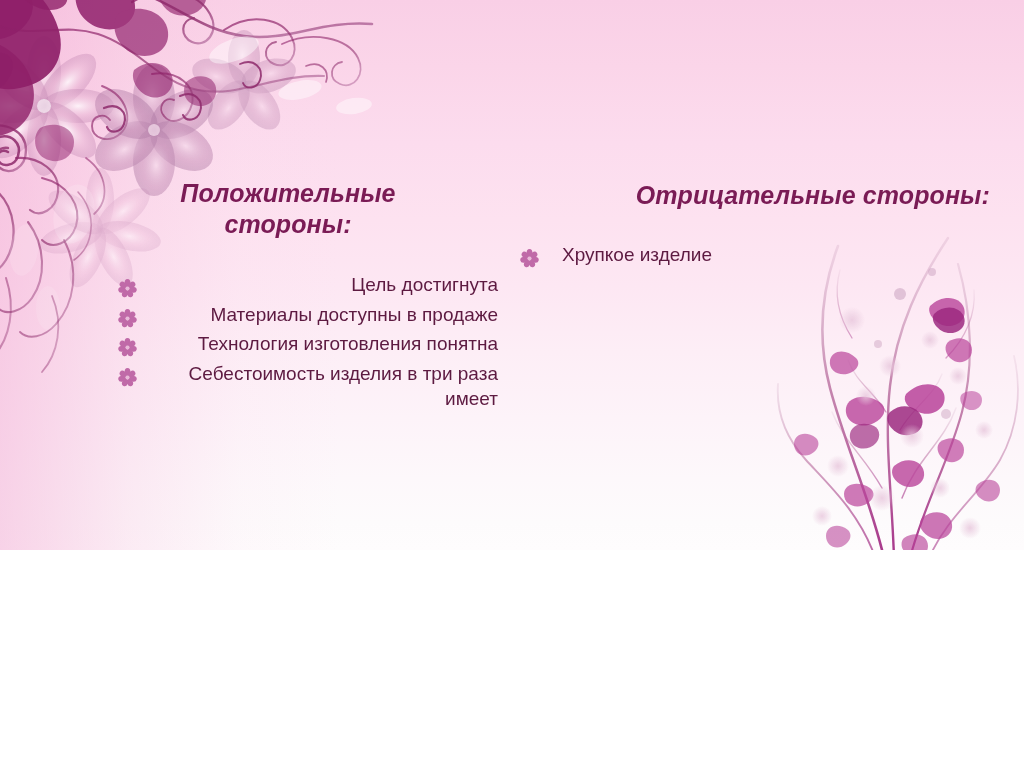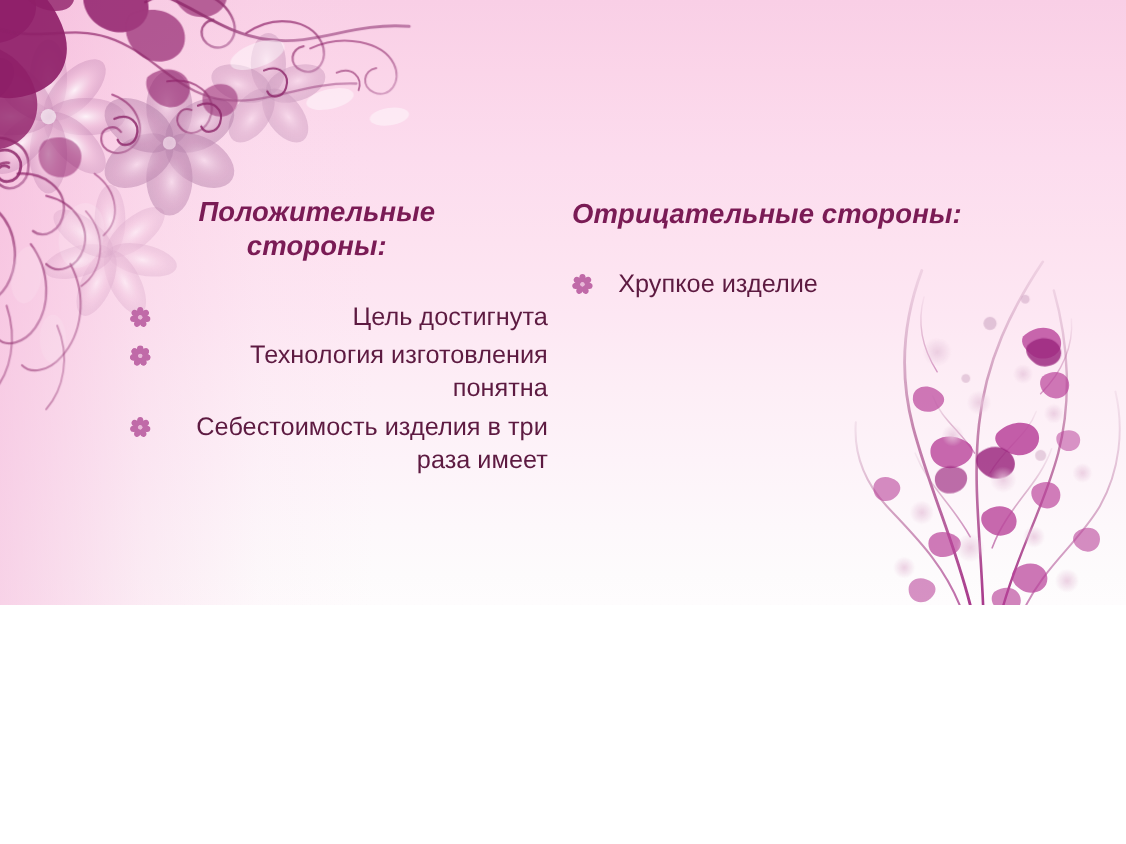--- a/index.html
+++ b/index.html
@@ -77,37 +77,37 @@
     line-height: 1.22;
     letter-spacing: .1px;
     margin: 0;
   }
   #col-positive .col-heading {
     text-align: center;
     padding-top: 178px;
     padding-right: 40px;
   }
   #col-negative .col-heading {
-    text-align: left;
+    text-align: right;
     padding-top: 180px;
   }
 
   ul.bullets {
     list-style: none;
     margin: 0;
     padding: 0;
   }
   #col-positive ul.bullets { margin-top: 34px; text-align: right; }
   #col-negative ul.bullets { margin-top: 32px; }
 
   ul.bullets > li {
     position: relative;
     display: block;
     color: #5d1a41;
-    font-size: 23px;
+    font-size: 19px;
     line-height: 1.30;
     padding-left: 42px;
     margin: 0 0 5px 0;
   }
   .bullet-glyph {
     position: absolute;
     left: 0;
     top: 6px;
     width: 19px;
     height: 19px;
@@ -339,20 +339,21 @@
             <ellipse cx="10" cy="4.2" rx="3.1" ry="4.1"></ellipse>
             <ellipse cx="10" cy="4.2" rx="3.1" ry="4.1" transform="rotate(51.4 10 10)"></ellipse>
             <ellipse cx="10" cy="4.2" rx="3.1" ry="4.1" transform="rotate(102.8 10 10)"></ellipse>
             <ellipse cx="10" cy="4.2" rx="3.1" ry="4.1" transform="rotate(154.2 10 10)"></ellipse>
             <ellipse cx="10" cy="4.2" rx="3.1" ry="4.1" transform="rotate(205.7 10 10)"></ellipse>
             <ellipse cx="10" cy="4.2" rx="3.1" ry="4.1" transform="rotate(257.1 10 10)"></ellipse>
             <ellipse cx="10" cy="4.2" rx="3.1" ry="4.1" transform="rotate(308.5 10 10)"></ellipse>
           </g>
           <circle cx="10" cy="10" r="2.1" fill="#e8b9d8"></circle>
         </svg>
+        <span class="bullet-text">Материалы доступны в продаже</span>
       </li>
       <li>
         <svg class="bullet-glyph" viewBox="0 0 20 20" aria-hidden="true">
           <g fill="#c06aa8">
             <ellipse cx="10" cy="4.2" rx="3.1" ry="4.1"></ellipse>
             <ellipse cx="10" cy="4.2" rx="3.1" ry="4.1" transform="rotate(51.4 10 10)"></ellipse>
             <ellipse cx="10" cy="4.2" rx="3.1" ry="4.1" transform="rotate(102.8 10 10)"></ellipse>
             <ellipse cx="10" cy="4.2" rx="3.1" ry="4.1" transform="rotate(154.2 10 10)"></ellipse>
             <ellipse cx="10" cy="4.2" rx="3.1" ry="4.1" transform="rotate(205.7 10 10)"></ellipse>
             <ellipse cx="10" cy="4.2" rx="3.1" ry="4.1" transform="rotate(257.1 10 10)"></ellipse>

